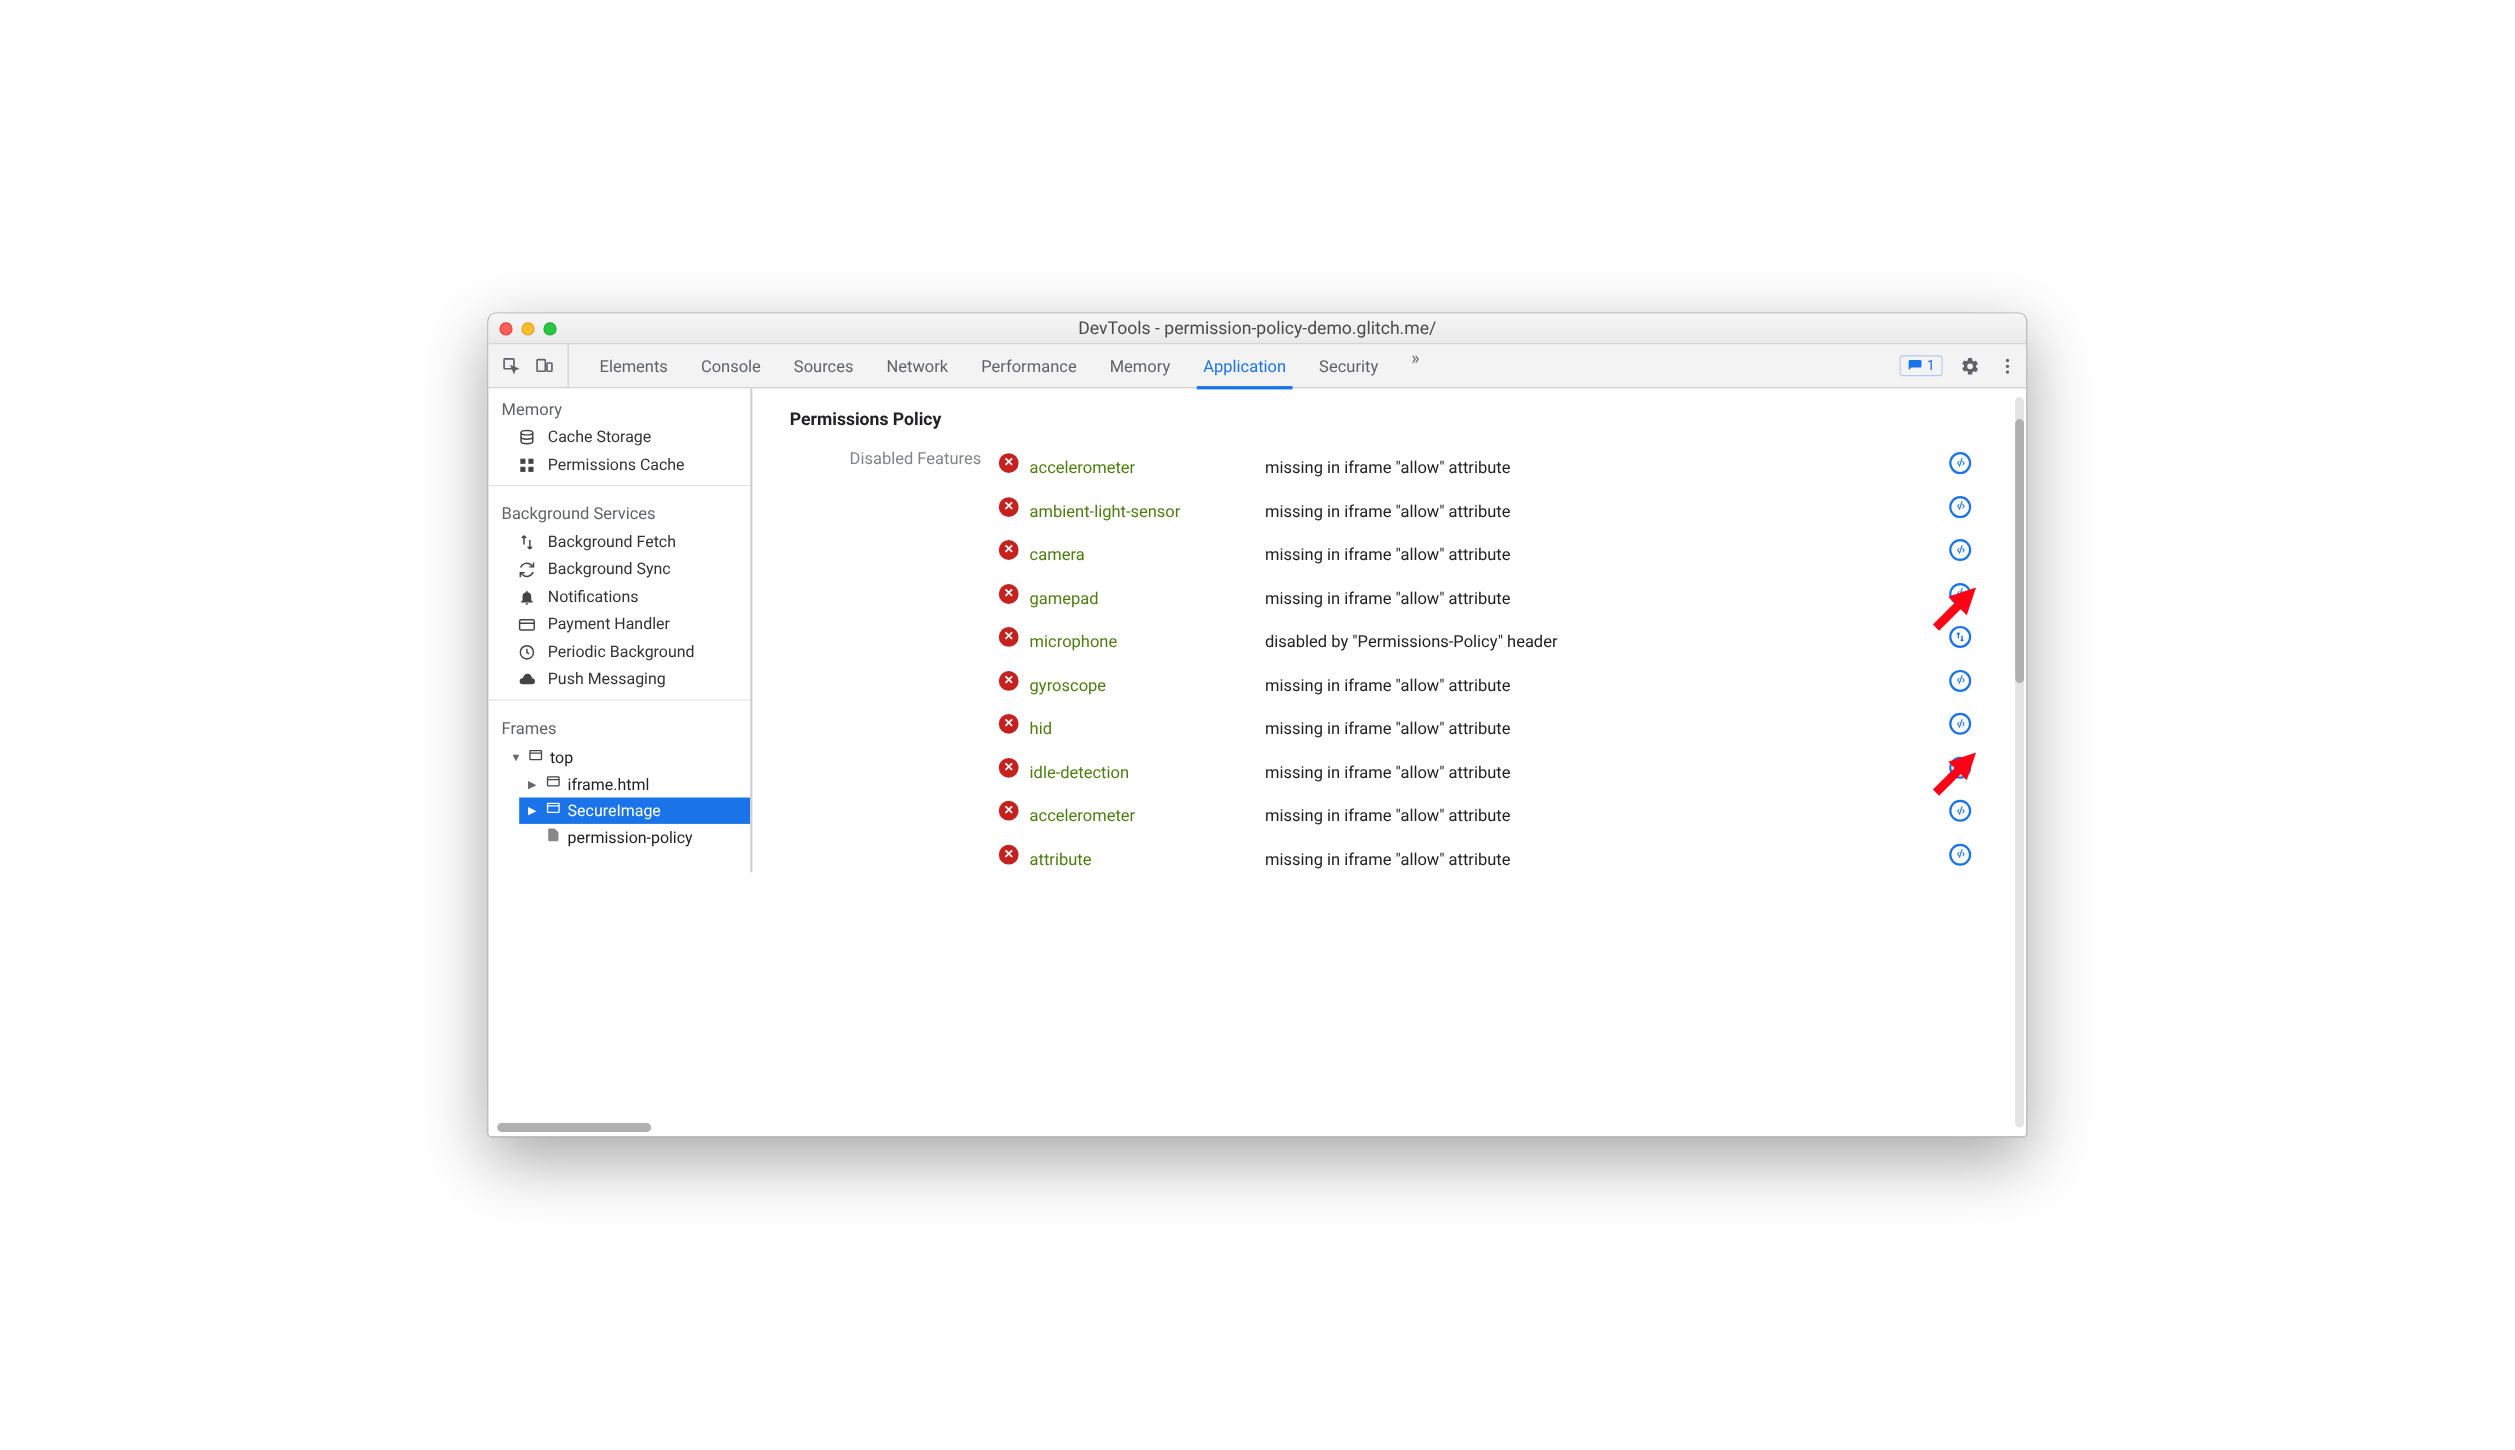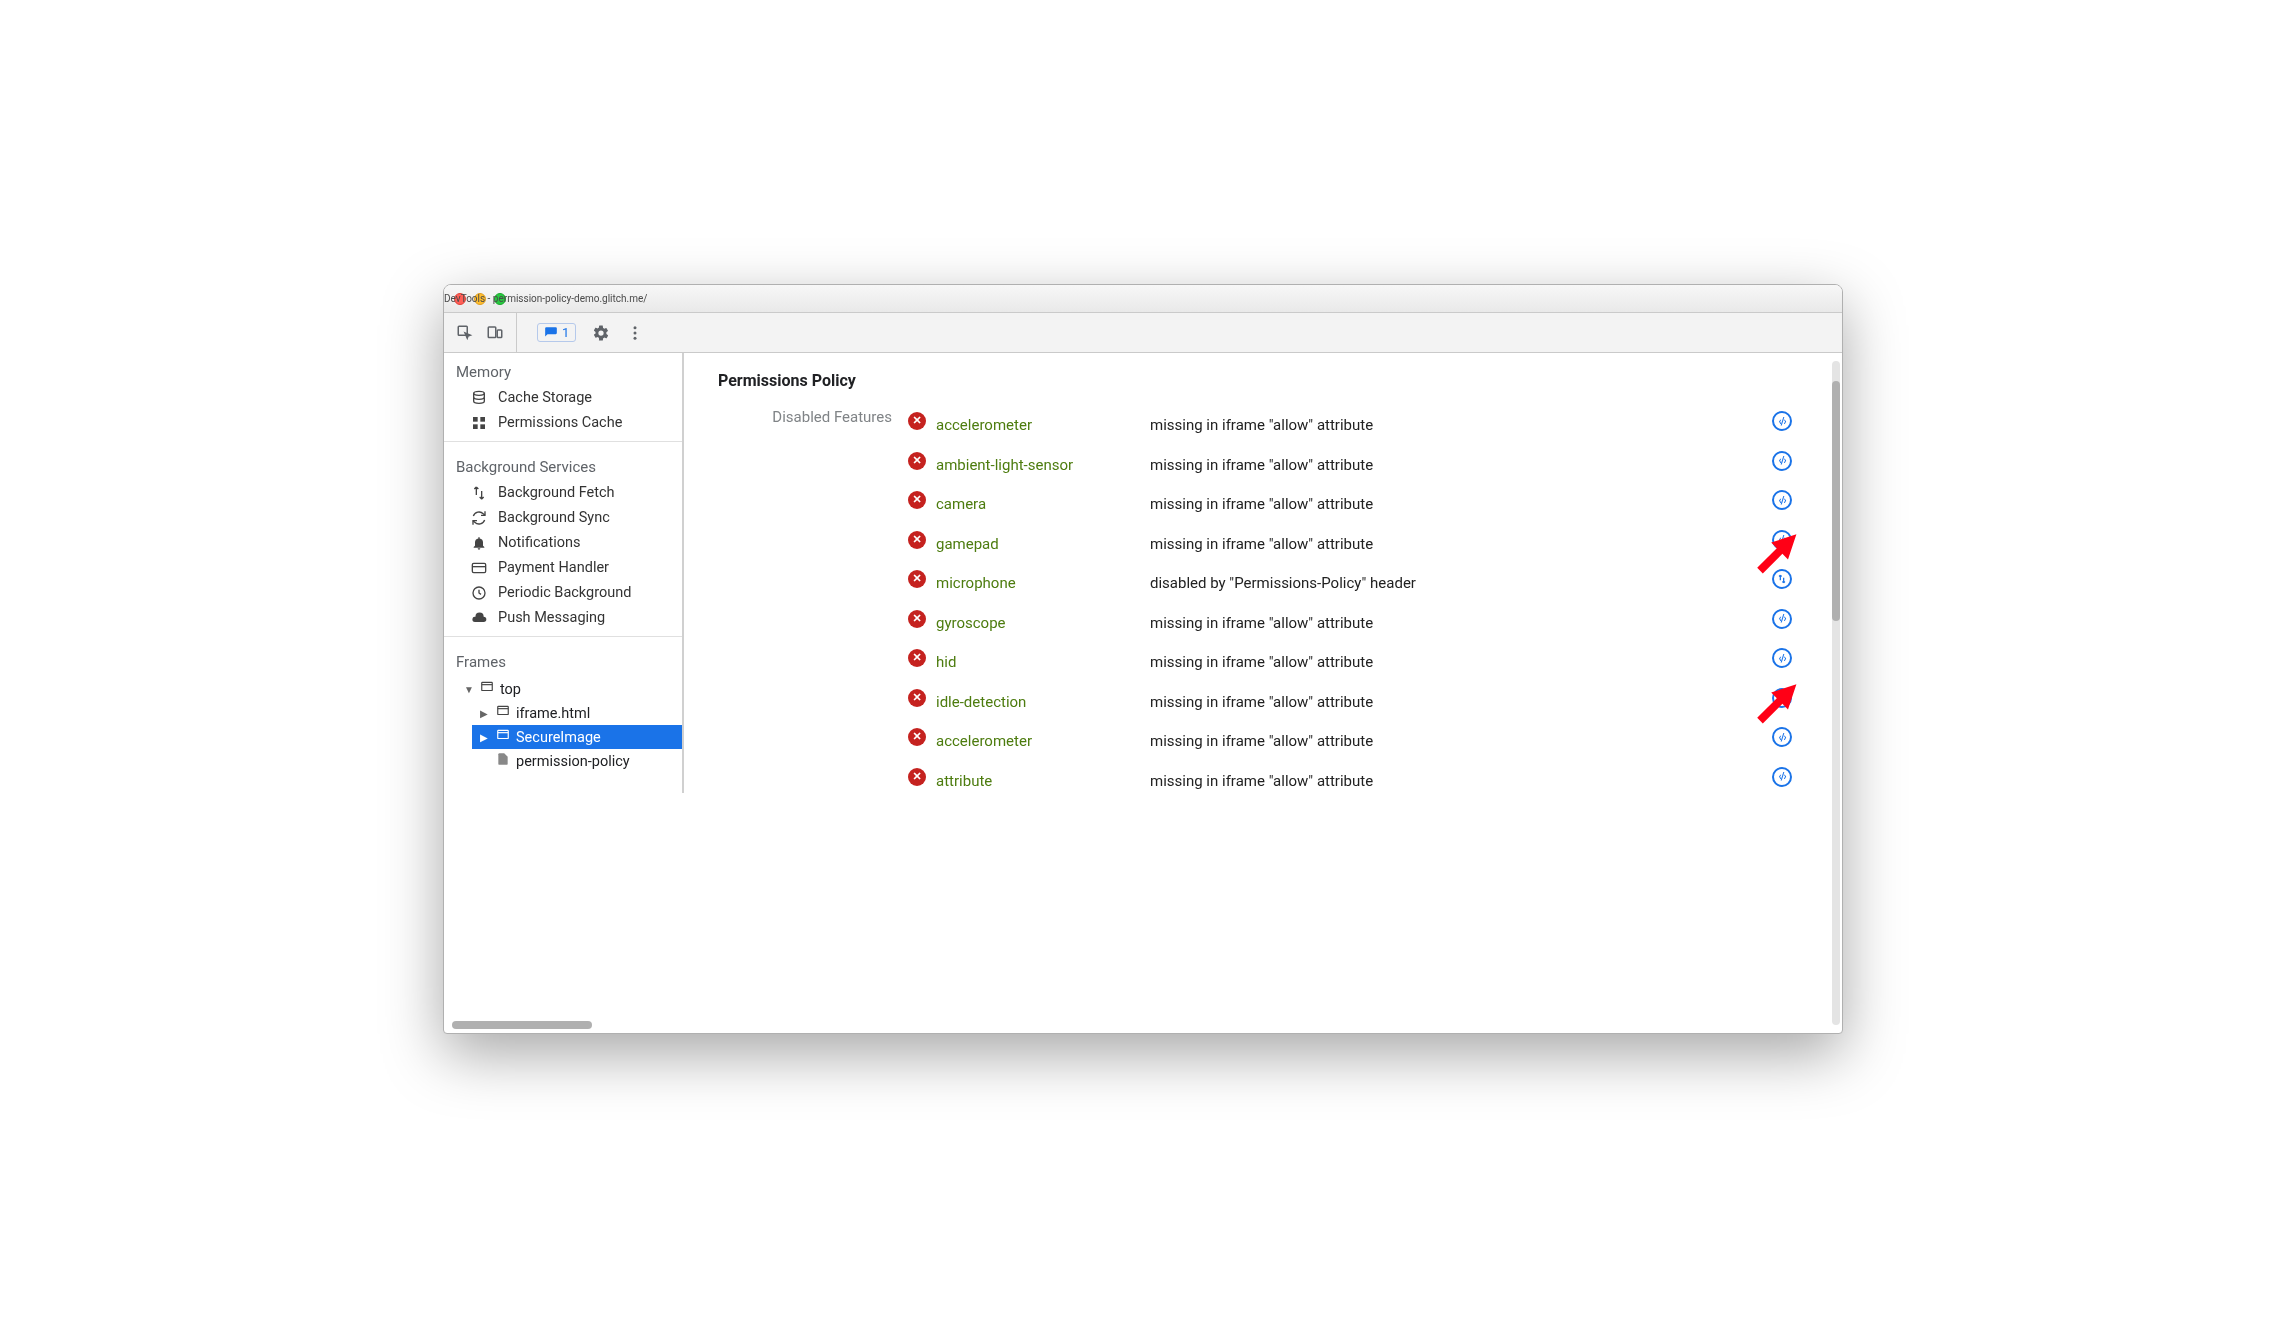--- a/index.html
+++ b/index.html
@@ -33,21 +33,21 @@
     display: flex;
     align-items: center;
     padding: 0 10px;
     position: relative;
   }
   .traffic { display: flex; gap: 8px; }
   .tl { width: 12px; height: 12px; border-radius: 50%; }
   .tl.red { background:#ff5f57; border:1px solid #e14239;}
   .tl.yellow { background:#ffbd2e; border:1px solid #dfa023;}
   .tl.green { background:#28c940; border:1px solid #1ba92e;}
-  .title { position:absolute; left:0; right:0; text-align:left; font-size:10px; color:#4a4a4a; pointer-events:none;}
+  .title { position:absolute; left:0; right:0; text-align:center; font-size:16px; color:#4a4a4a; pointer-events:none;}
   
   .toolbar {
     height: 40px;
     background:#f3f3f3;
     border-bottom:1px solid #cacaca;
     display:flex;
     align-items:center;
     padding: 0 8px 0 12px;
     gap: 10px;
     font-size: 15px;
@@ -129,20 +129,31 @@
             <rect x="3" y="3" width="12" height="12" rx="1"></rect>
             <path d="M12 12l7 3-3 1-1 3-3-7z" fill="#5f6368"></path>
           </svg>
       </span>
       <span class="svgic">
         <svg width="18" height="18" viewBox="0 0 24 24" fill="none" stroke="#5f6368" stroke-width="2">
             <rect x="3" y="4" width="10" height="14" rx="1"></rect>
             <rect x="15" y="8" width="6" height="10" rx="1"></rect>
           </svg>
       </span>
+    </div>
+    <div class="tabs">
+      <span class="tab">Elements</span>
+      <span class="tab">Console</span>
+      <span class="tab">Sources</span>
+      <span class="tab">Network</span>
+      <span class="tab">Performance</span>
+      <span class="tab">Memory</span>
+      <span class="tab active">Application</span>
+      <span class="tab">Security</span>
+      <span class="double-chevron">»</span>
     </div>
     <div class="toolbar-right">
       <span class="issues-pill">
         <svg width="14" height="14" viewBox="0 0 24 24" fill="#1a73e8">
             <path d="M20 2H4a2 2 0 0 0-2 2v14l4-4h14a2 2 0 0 0 2-2V4a2 2 0 0 0-2-2z"></path>
           </svg>
         <span>1</span>
       </span>
       <span class="svgic">
         <svg width="18" height="18" viewBox="0 0 24 24" fill="#5f6368">

